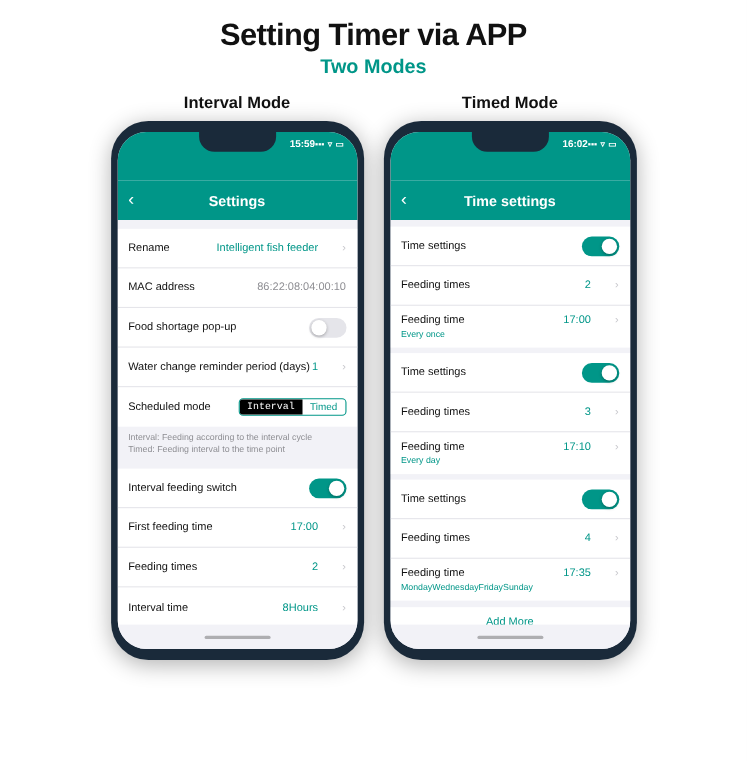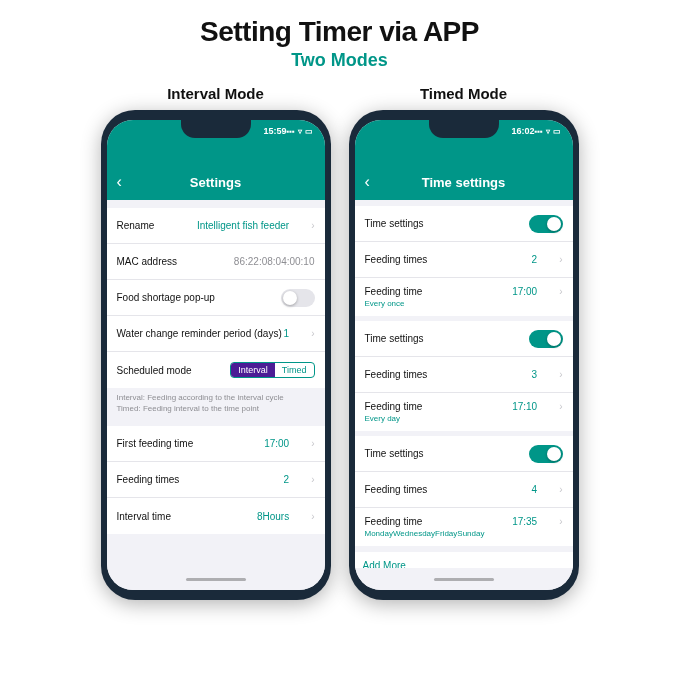--- a/index.html
+++ b/index.html
@@ -232,22 +232,23 @@
       overflow: hidden;
       font-size: 9px;
     }
 
     .seg-item {
       padding: 2px 7px;
       color: #009688;
     }
 
     .seg-item.active {
-      background: #4c1d95;
+      background: #000000;
       color: white;
+      font-family: Liberation Mono, monospace;
     }
 
     
     .hint-text {
       padding: 4px 10px;
       font-size: 8px;
       color: #8e8e93;
       background: #f2f2f7;
       line-height: 1.4;
     }
@@ -275,20 +276,21 @@
       background: white;
       margin: 6px 0 0 0;
     }
 
     .day-tags {
       font-size: 8px;
       color: #009688;
     }
 
     .add-more {
+      text-align: center;
       padding: 8px;
       font-size: 10px;
       color: #009688;
       background: white;
       margin-top: 6px;
     }
   </style>
 </head>
 <body>
 
@@ -356,20 +358,26 @@
               </div>
             </div>
 
             <div class="hint-text">
               <div>Interval: Feeding according to the interval cycle</div>
               <div>Timed: Feeding interval to the time point</div>
             </div>
 
             <div class="settings-group">
               <div class="settings-row">
+                <span class="row-label">Interval feeding switch</span>
+                <div class="toggle on">
+                  <div class="toggle-knob"></div>
+                </div>
+              </div>
+              <div class="settings-row">
                 <span class="row-label">First feeding time</span>
                 <span class="row-value">
                   <span>17:00</span>
                   <span class="chevron">›</span>
                 </span>
               </div>
               <div class="settings-row">
                 <span class="row-label">Feeding times</span>
                 <span class="row-value">
                   <span>2</span>

